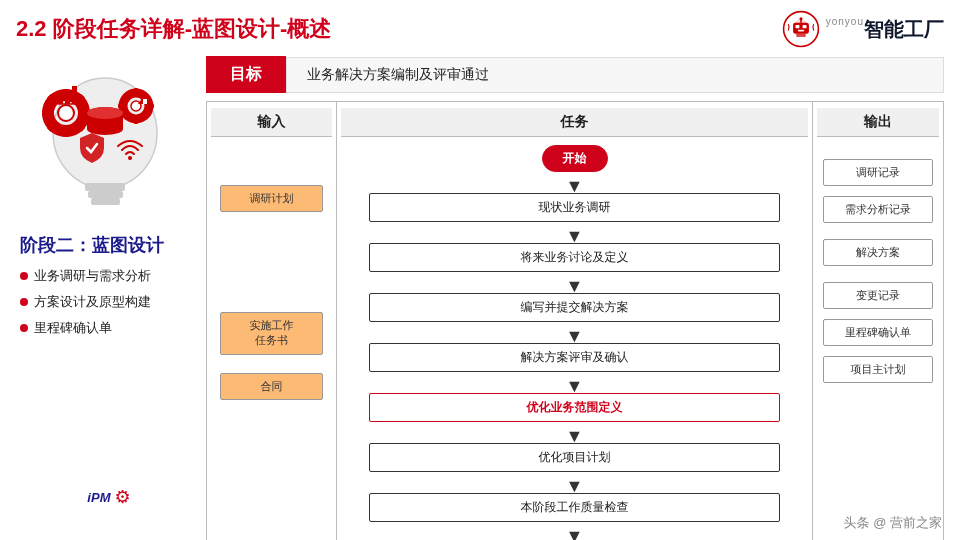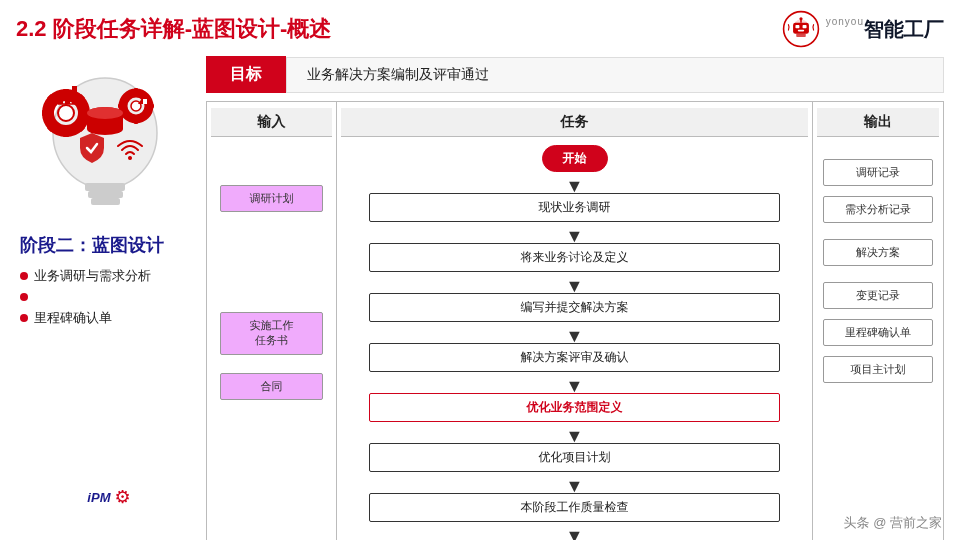--- a/index.html
+++ b/index.html
@@ -182,21 +182,21 @@
       color: #fff;
       border-color: #d0021b;
       border-radius: 20px;
       font-weight: bold;
       padding: 4px 20px;
       width: auto;
       min-width: 60px;
     }
 
     .input-box {
-      background: #f0abfc;
+      background: #fdba74;
       border: 1.5px solid #999;
       border-radius: 2px;
       text-align: center;
       font-size: 11px;
       color: #333;
       padding: 5px 6px;
       margin-bottom: 10px;
       width: 85%;
     }
     .output-box {
@@ -373,20 +373,21 @@
 
     <div class="stage-title">阶段二：蓝图设计</div>
 
     <ul class="bullet-list">
       <li>
         <span class="bullet-dot"></span>
         <span>业务调研与需求分析</span>
       </li>
       <li>
         <span class="bullet-dot"></span>
+        <span>方案设计及原型构建</span>
       </li>
       <li>
         <span class="bullet-dot"></span>
         <span>里程碑确认单</span>
       </li>
     </ul>
 
     <div style="margin-top:auto; padding-bottom:6px; padding-left:8px; display:flex; align-items:center; gap:4px;">
       <span style="font-size:13px;font-weight:bold;color:#1a1a8c;font-style:italic;">iPM</span>
       <span style="font-size:18px;color:#d0021b;">⚙</span>

